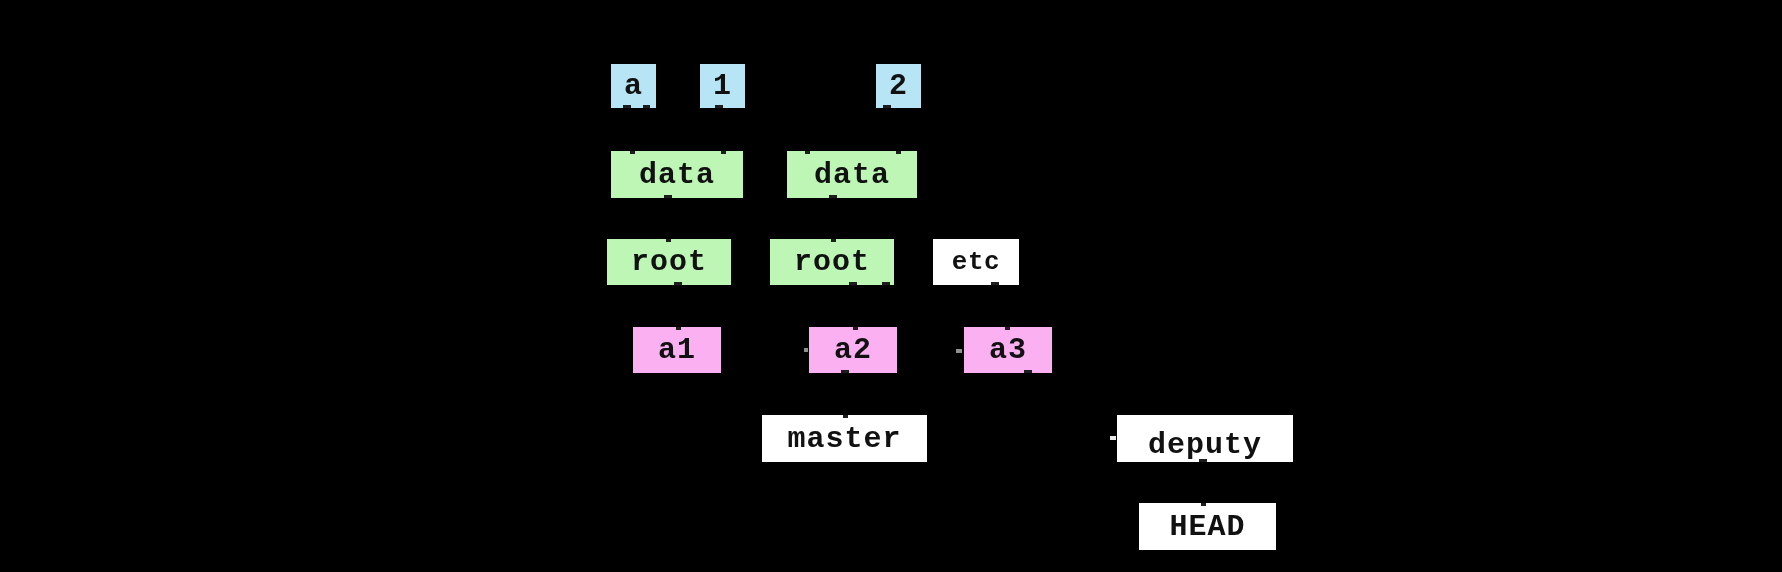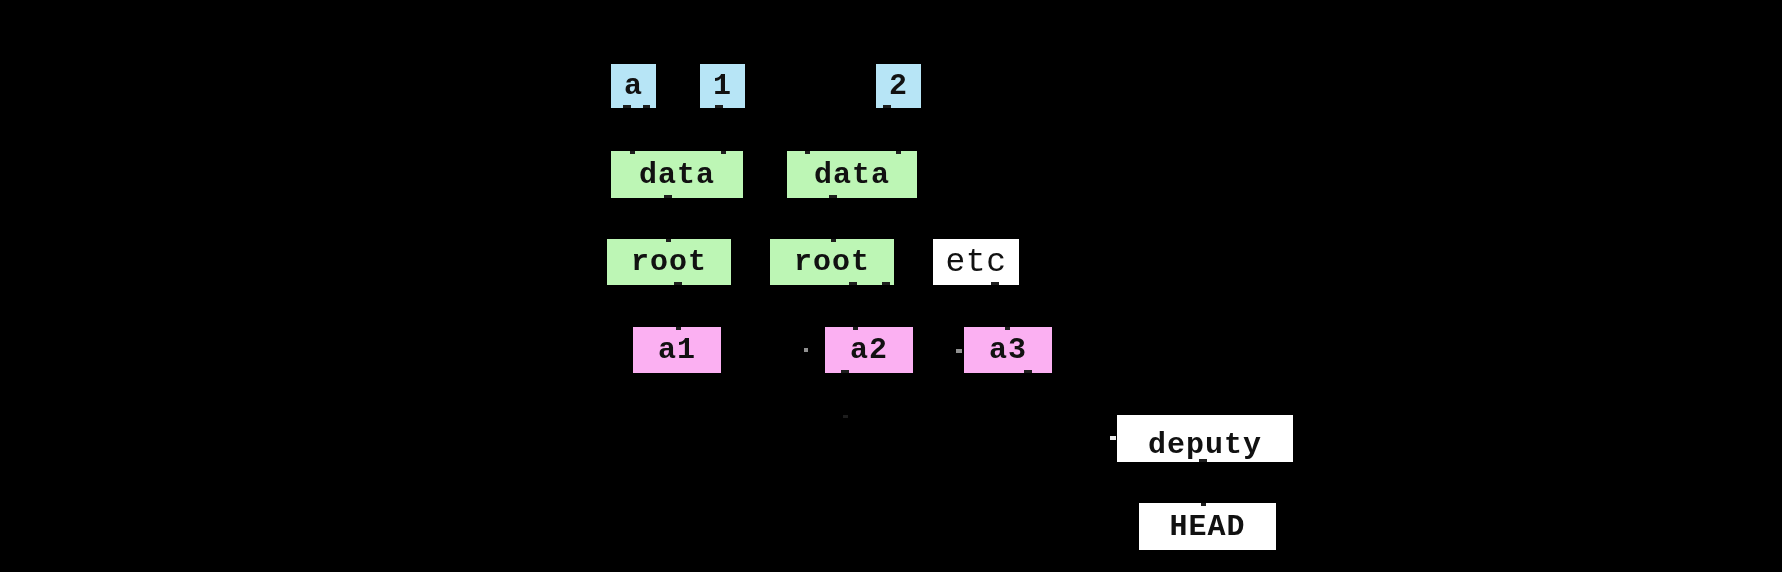--- a/index.html
+++ b/index.html
@@ -21,22 +21,22 @@
     align-items: center;
     justify-content: center;
     box-sizing: border-box;
     color: #111111;
     font-size: 30px;
     font-weight: 700;
     letter-spacing: 1px;
     white-space: nowrap;
   }
   .node.regular {
-    font-weight: 400;
-    font-size: 33px;
+    font-weight: 700;
+    font-size: 26px;
     letter-spacing: 0.5px;
   }
   .mark {
     position: absolute;
   }
 </style>
 </head>
 <body>
 
 <div class="canvas" id="canvas" style="background: rgb(0, 0, 0);">
@@ -60,25 +60,28 @@
     </div>
     <div class="node" style="left: 770px; top: 239px; width: 124px; height: 46px; background: rgb(189, 246, 181);">
       <span>root</span>
     </div>
     <div class="node regular" style="left: 933px; top: 239px; width: 86px; height: 46px; background: rgb(255, 255, 255);">
       <span>etc</span>
     </div>
     <div class="node" style="left: 633px; top: 327px; width: 88px; height: 46px; background: rgb(251, 176, 242);">
       <span>a1</span>
     </div>
-    <div class="node" style="left: 809px; top: 327px; width: 88px; height: 46px; background: rgb(251, 176, 242); margin-left: 16px;">
+    <div class="node" style="left: 809px; top: 327px; width: 88px; height: 46px; background: rgb(251, 176, 242);">
       <span>a2</span>
     </div>
     <div class="node" style="left: 964px; top: 327px; width: 88px; height: 46px; background: rgb(251, 176, 242);">
       <span>a3</span>
+    </div>
+    <div class="node" style="left: 762px; top: 415px; width: 165px; height: 47px; background: rgb(255, 255, 255);">
+      <span>master</span>
     </div>
     <div class="node" style="left: 1117px; top: 415px; width: 176px; height: 47px; background: rgb(255, 255, 255); align-items: flex-end;">
       <span>deputy</span>
     </div>
     <div class="node" style="left: 1139px; top: 503px; width: 137px; height: 47px; background: rgb(255, 255, 255);">
       <span>HEAD</span>
     </div>
     <div class="mark" style="left: 630px; top: 151px; width: 5px; height: 3px; background: rgb(29, 29, 29);"></div>
     <div class="mark" style="left: 721px; top: 151px; width: 5px; height: 3px; background: rgb(29, 29, 29);"></div>
     <div class="mark" style="left: 805px; top: 151px; width: 5px; height: 3px; background: rgb(29, 29, 29);"></div>

